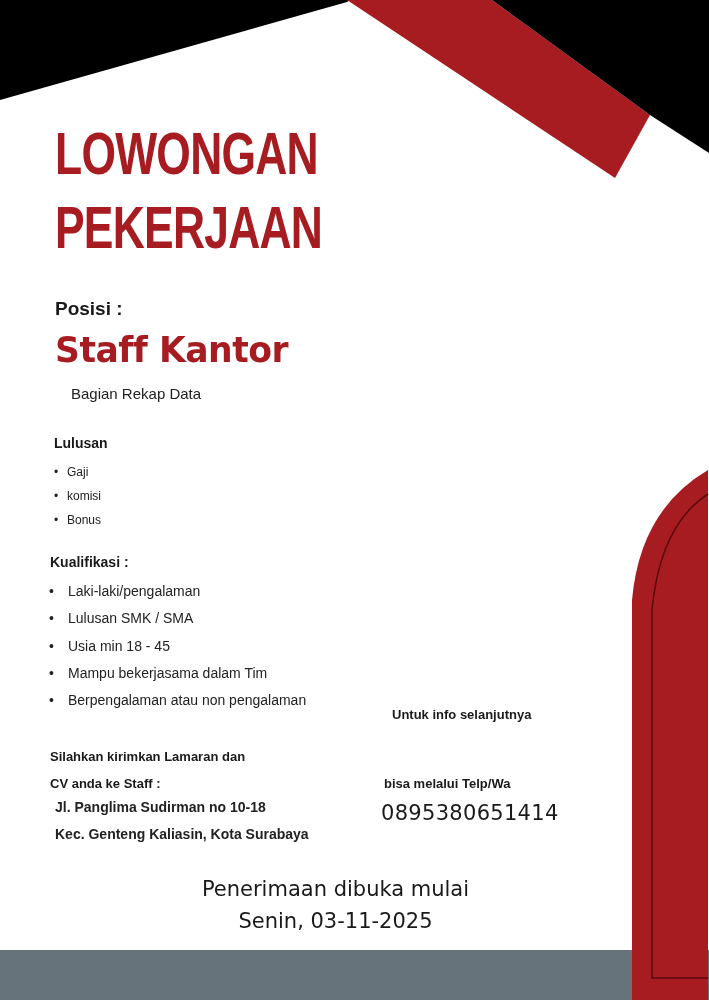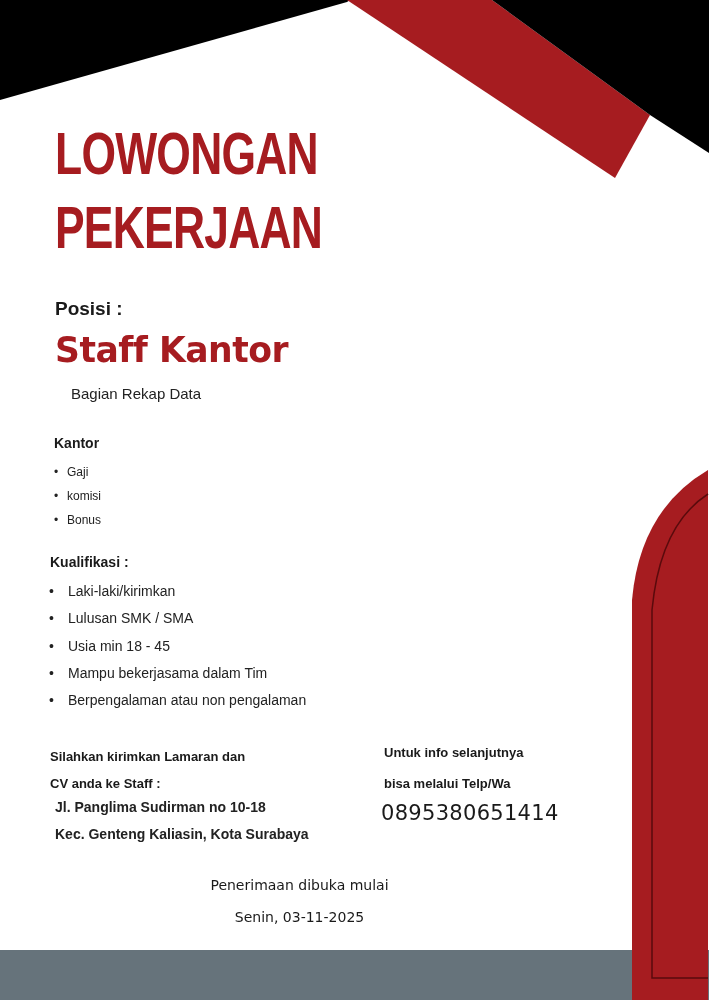--- a/index.html
+++ b/index.html
@@ -16,23 +16,23 @@
   .benefit-list { left:54px; top:460px; font-size:12px; line-height:24px; color:#222; }
   .benefit-list .row span.b { display:inline-block; width:13px; }
   .qual-head { left:50px; top:554px; font-weight:700; font-size:14px; }
   .qual-list { left:49px; top:578px; font-size:14px; line-height:27.3px; color:#222; }
   .qual-list .row span.b { display:inline-block; width:19px; font-size:14px; }
   .send-1, .send-2 { left:50px; font-weight:700; font-size:13px;text-align:center; }
   .send-1 { top:749px; } .send-2 { top:776px; }
   .addr-1, .addr-2 { left:55px; font-size:14px; color:#222;font-weight:bold; }
   .addr-1 { top:799px; } .addr-2 { top:826px; }
   .info-1, .info-2 { left:384px; font-weight:700; font-size:13px; }
-  .info-1 { top:745px; } .info-2 { top:776px; }
+  .info-1 { top:707px;margin-left:8px; } .info-2 { top:776px; }
   .phone { left:381px; top:801px; font-family:"DejaVu Sans", sans-serif; font-size:21px; font-weight:500; letter-spacing:0.3px; }
-  .open-1, .open-2 { width:601px; left:0; text-align:center; font-family:"DejaVu Sans", sans-serif; font-size:14px; }
+  .open-1, .open-2 { width:601px; left:0; text-align:center; font-family:"DejaVu Sans", sans-serif; font-size:21px;padding-left:36px; }
   .open-1 { top:877px; left:-1px; }
   .open-2 { top:909px; left:-1px; }
 </style>
 </head>
 <body>
 
 <svg class="shapes" viewBox="0 0 709 1000" width="709" height="1000">
   <polygon points="0,0 350,0 347,2 0,100" fill="#000000"></polygon>
   <polygon points="347,0 492,0 650,115 615,178" fill="#a61c20"></polygon>
   <polygon points="492,0 709,0 709,153 650,115" fill="#000000"></polygon>
@@ -41,30 +41,30 @@
   <path d="M708,494 Q660,525 652,610 L652,978 L708,978" fill="none" stroke="#5a0a0c" stroke-width="1.5"></path>
 </svg>
 
 <div class="abs title l1">LOWONGAN</div>
 <div class="abs title l2">PEKERJAAN</div>
 
 <div class="abs posisi-label">Posisi :</div>
 <div class="abs position">Staff Kantor</div>
 <div class="abs division">Bagian Rekap Data</div>
 
-<div class="abs benefit-head">Kantor</div>
+<div class="abs benefit-head">Lulusan</div>
 <div class="abs benefit-list">
   <div class="row"><span class="b">•</span><span>Gaji</span></div>
   <div class="row"><span class="b">•</span><span>komisi</span></div>
   <div class="row"><span class="b">•</span><span>Bonus</span></div>
 </div>
 
 <div class="abs qual-head">Kualifikasi :</div>
 <div class="abs qual-list">
-  <div class="row"><span class="b">•</span><span>Laki-laki/kirimkan</span></div>
+  <div class="row"><span class="b">•</span><span>Laki-laki/pengalaman</span></div>
   <div class="row"><span class="b">•</span><span>Lulusan SMK / SMA</span></div>
   <div class="row"><span class="b">•</span><span>Usia min 18 - 45</span></div>
   <div class="row"><span class="b">•</span><span>Mampu bekerjasama dalam Tim</span></div>
   <div class="row"><span class="b">•</span><span>Berpengalaman atau non pengalaman</span></div>
 </div>
 
 <div class="abs send-1">Silahkan kirimkan Lamaran dan</div>
 <div class="abs send-2">CV anda ke Staff :</div>
 <div class="abs addr-1">Jl. Panglima Sudirman no 10-18</div>
 <div class="abs addr-2">Kec. Genteng Kaliasin, Kota Surabaya</div>

